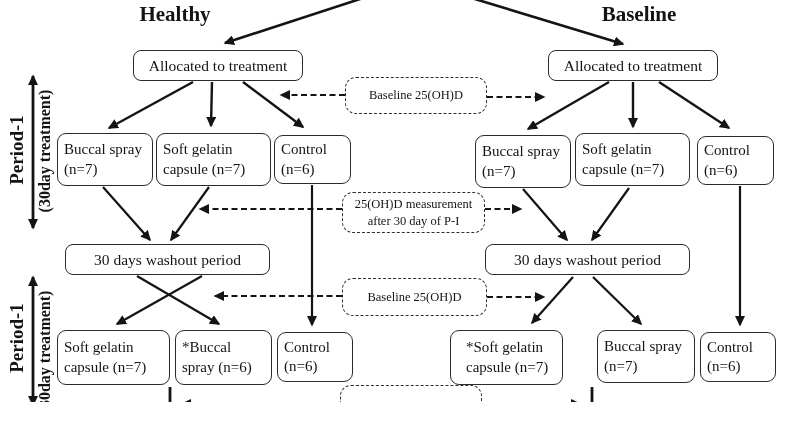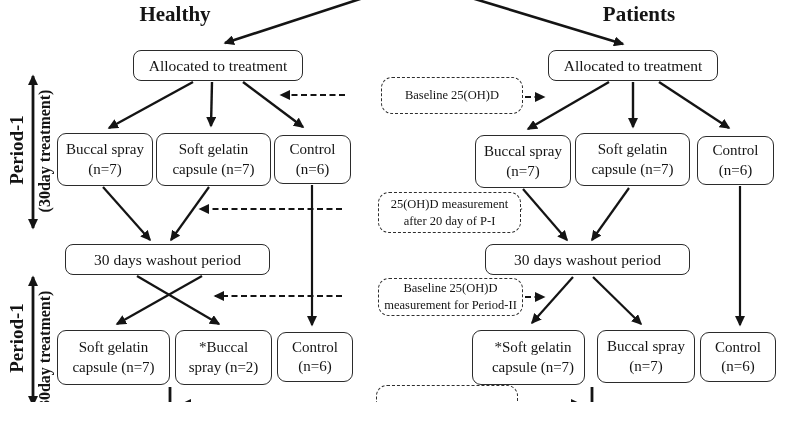--- a/index.html
+++ b/index.html
@@ -9,29 +9,29 @@
     color:#141414;
   }
   #wires{position:absolute;left:0;top:0;z-index:1;}
   .hdr{
     position:absolute;top:2px;transform:translateX(-50%);
     font-size:21px;font-weight:bold;z-index:3;white-space:nowrap;
   }
   .box{
     position:absolute;z-index:2;background:#ffffff;
     border:1.7px solid #2b2b2b;border-radius:9px;
-    display:flex;align-items:center;justify-content:center;text-align:center;
+    display:flex;align-items:center;justify-content:center;text-align:left;
     font-size:15px;line-height:1.28;padding:2px 6px;box-sizing:border-box;
   }
   .box.wide{font-size:15.5px;border-radius:8px;}
   .mbox{
     position:absolute;z-index:2;background:#ffffff;
     border:1.7px dashed #2e2e2e;border-radius:11px;
     display:flex;flex-direction:column;align-items:center;justify-content:center;
-    text-align:center;font-size:12.5px;line-height:1.35;padding:2px 4px;box-sizing:border-box;margin-left:36px;
+    text-align:center;font-size:12.5px;line-height:1.35;padding:2px 4px;box-sizing:border-box;
   }
   .vlabel{
     position:absolute;z-index:3;white-space:nowrap;font-weight:bold;
     transform:translate(-50%,-50%) rotate(-90deg);
   }
   .vlabel.big{font-size:19px;}
   .vlabel.small{font-size:16px;}
 </style>
 </head>
 <body>
@@ -85,53 +85,52 @@
       <path d="M342,296 L215,296" marker-end="url(#ah)"></path>
       <path d="M487,297 L544,297" marker-end="url(#ah)"></path>
       <path d="M340,404 L182,404" marker-end="url(#ah)"></path>
       <path d="M482,404 L580,404" marker-end="url(#ah)"></path>
     </g>
 
     <path d="M30,428 L390,428" stroke="#bdbdbd" stroke-width="2"></path>
   </svg>
 
   <div class="hdr" style="left:175px;">Healthy</div>
-  <div class="hdr" style="left:639px;">Patients</div>
+  <div class="hdr" style="left:639px;">Baseline</div>
 
   <div class="vlabel big" style="left:17px;top:150px;">Period-1</div>
   <div class="vlabel small" style="left:45px;top:151px;">(30day treatment)</div>
   <div class="vlabel big" style="left:17px;top:338px;">Period-1</div>
   <div class="vlabel small" style="left:45px;top:352px;">(30day treatment)</div>
 
   <div class="box wide" style="left:133px;top:50px;width:170px;height:31px;">Allocated to treatment</div>
   <div class="box" style="left:57px;top:133px;width:96px;height:53px;">Buccal spray (n=7)</div>
   <div class="box" style="left:156px;top:133px;width:115px;height:53px;">Soft gelatin capsule (n=7)</div>
   <div class="box" style="left:274px;top:135px;width:77px;height:49px;">Control (n=6)</div>
   <div class="box wide" style="left:65px;top:244px;width:205px;height:31px;">30 days washout period</div>
   <div class="box" style="left:57px;top:330px;width:113px;height:55px;">Soft gelatin capsule (n=7)</div>
-  <div class="box" style="left:175px;top:330px;width:97px;height:55px;">*Buccal spray (n=2)</div>
+  <div class="box" style="left:175px;top:330px;width:97px;height:55px;">*Buccal spray (n=6)</div>
   <div class="box" style="left:277px;top:332px;width:76px;height:50px;">Control (n=6)</div>
 
   <div class="box wide" style="left:548px;top:50px;width:170px;height:31px;">Allocated to treatment</div>
   <div class="box" style="left:475px;top:135px;width:96px;height:53px;">Buccal spray (n=7)</div>
   <div class="box" style="left:575px;top:133px;width:115px;height:53px;">Soft gelatin capsule (n=7)</div>
   <div class="box" style="left:697px;top:136px;width:77px;height:49px;">Control (n=6)</div>
   <div class="box wide" style="left:485px;top:244px;width:205px;height:31px;">30 days washout period</div>
-  <div class="box" style="left:472px;top:330px;width:113px;height:55px;padding-left:15px;">*Soft gelatin capsule (n=7)</div>
+  <div class="box" style="left:450px;top:330px;width:113px;height:55px;padding-left:15px;">*Soft gelatin capsule (n=7)</div>
   <div class="box" style="left:597px;top:330px;width:98px;height:53px;">Buccal spray (n=7)</div>
   <div class="box" style="left:700px;top:332px;width:76px;height:50px;">Control (n=6)</div>
 
   <div class="mbox" style="left:345px;top:77px;width:142px;height:37px;">
     <span>Baseline 25(OH)D</span>
   </div>
   <div class="mbox" style="left:342px;top:192px;width:143px;height:41px;">
     <span>25(OH)D measurement</span>
-    <span>after 20 day of P-I</span>
+    <span>after 30 day of P-I</span>
   </div>
   <div class="mbox" style="left:342px;top:278px;width:145px;height:38px;">
     <span>Baseline 25(OH)D</span>
-    <span>measurement for Period-II</span>
   </div>
   <div class="mbox" style="left:340px;top:385px;width:142px;height:47px;">
     <span>25(OH)D measurement</span>
   </div>
 
 </div>
 
 </body></html>

